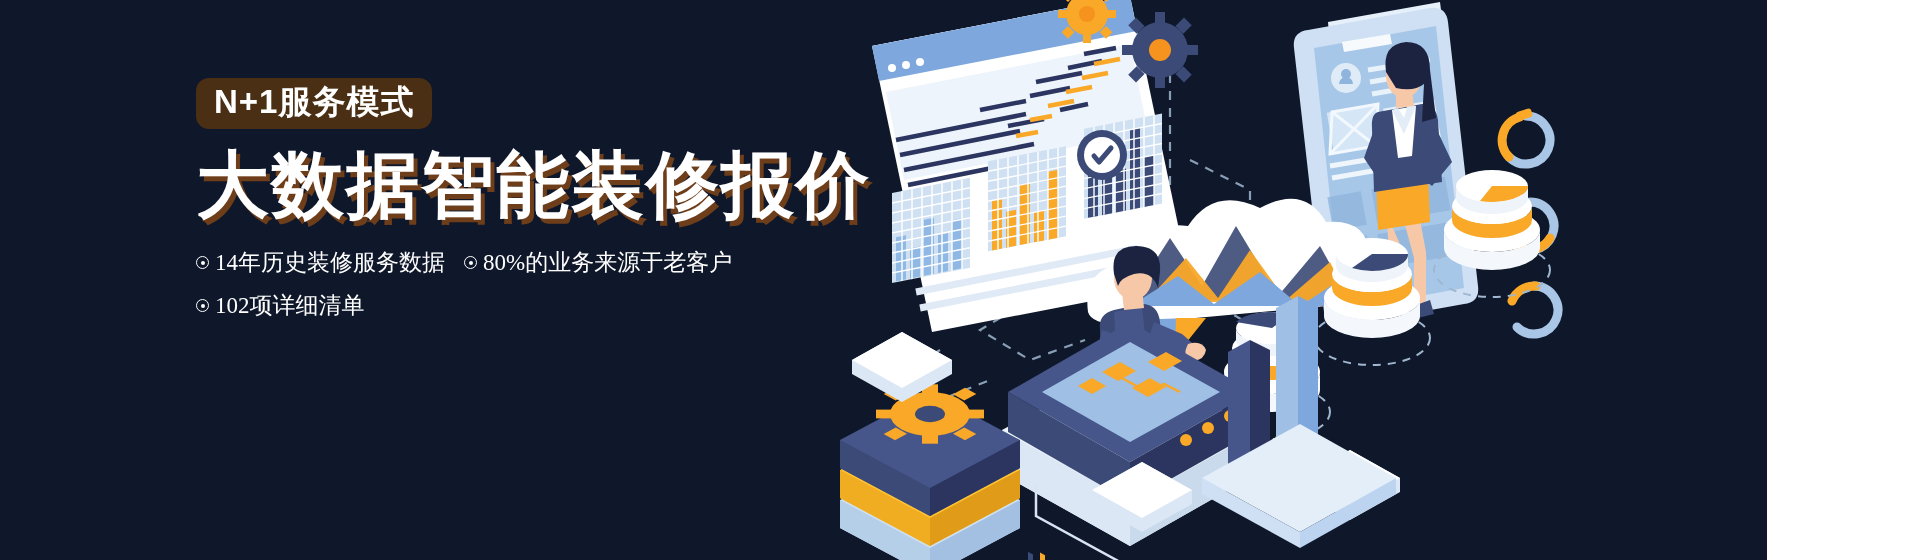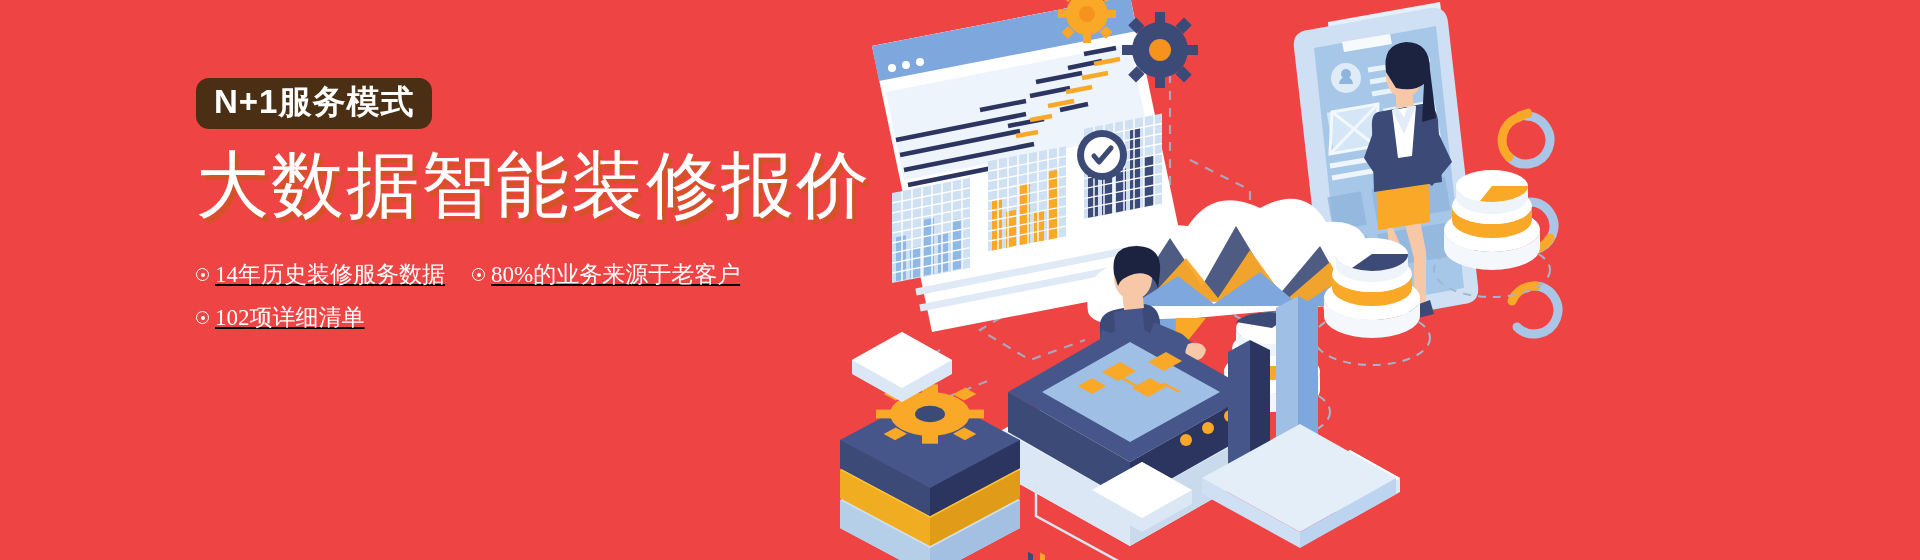--- a/index.html
+++ b/index.html
@@ -1,20 +1,20 @@
 <!DOCTYPE html>
 <html><head>
 <meta charset="utf-8">
 <style>
   * { margin:0; padding:0; box-sizing:border-box; }
   html,body { background:#ffffff; }
   .banner {
     position:relative;
-    width:1920px; height:560px;
-    background:#ef4444;
+    width:1767px; height:560px;
+    background:#0f172a;
     overflow:hidden;
     font-family:"Liberation Sans", sans-serif;
   }
 
   
   .text-block {
     position:absolute;
     left:196px; top:78px;
     width:700px;
     z-index:40;
@@ -28,31 +28,30 @@
     letter-spacing:1px;
     padding:7px 18px 9px 18px;
     border-radius:13px;
     line-height:1.05;
     white-space:nowrap;
   }
   .headline {
     margin-top:18px;
     color:#ffffff;
     font-size:73px;
-    font-weight:normal;
+    font-weight:bold;
     letter-spacing:2px;
     line-height:1.05;
     white-space:nowrap;
     text-shadow: 4px 5px 0 rgba(190,95,12,0.55);
   }
   .bullets {
-    margin-top:40px;
+    margin-top:28px;
     display:flex;
-    gap:28px;
-    text-decoration:underline;
+    gap:20px;
   }
   .bullet-col { display:flex; flex-direction:column; }
   .bullet-col.col-a { width:248px; }
   .bullet-col.col-b { width:300px; }
   .bullet {
     color:#ffffff;
     font-family:"Liberation Serif", serif;
     font-size:23px;
     line-height:1.0;
     margin-bottom:20px;

